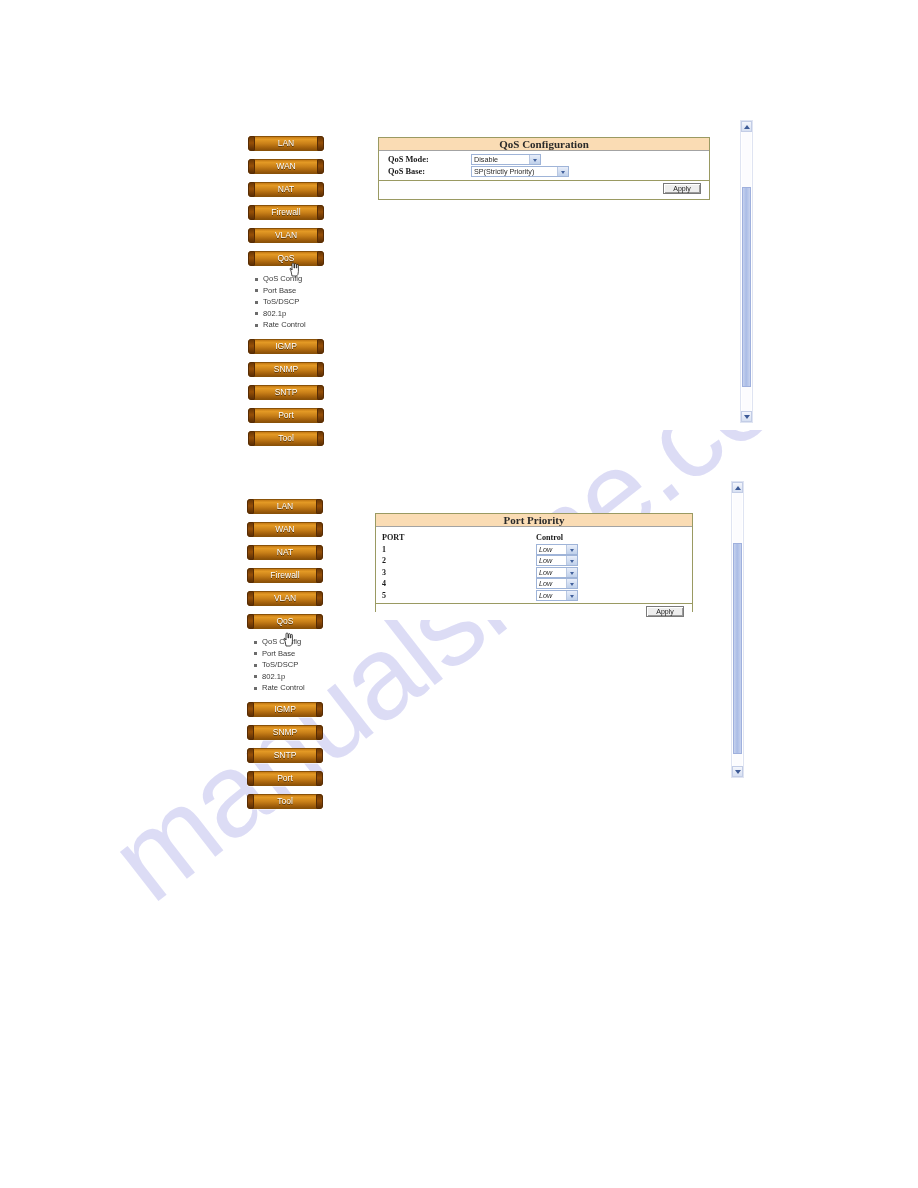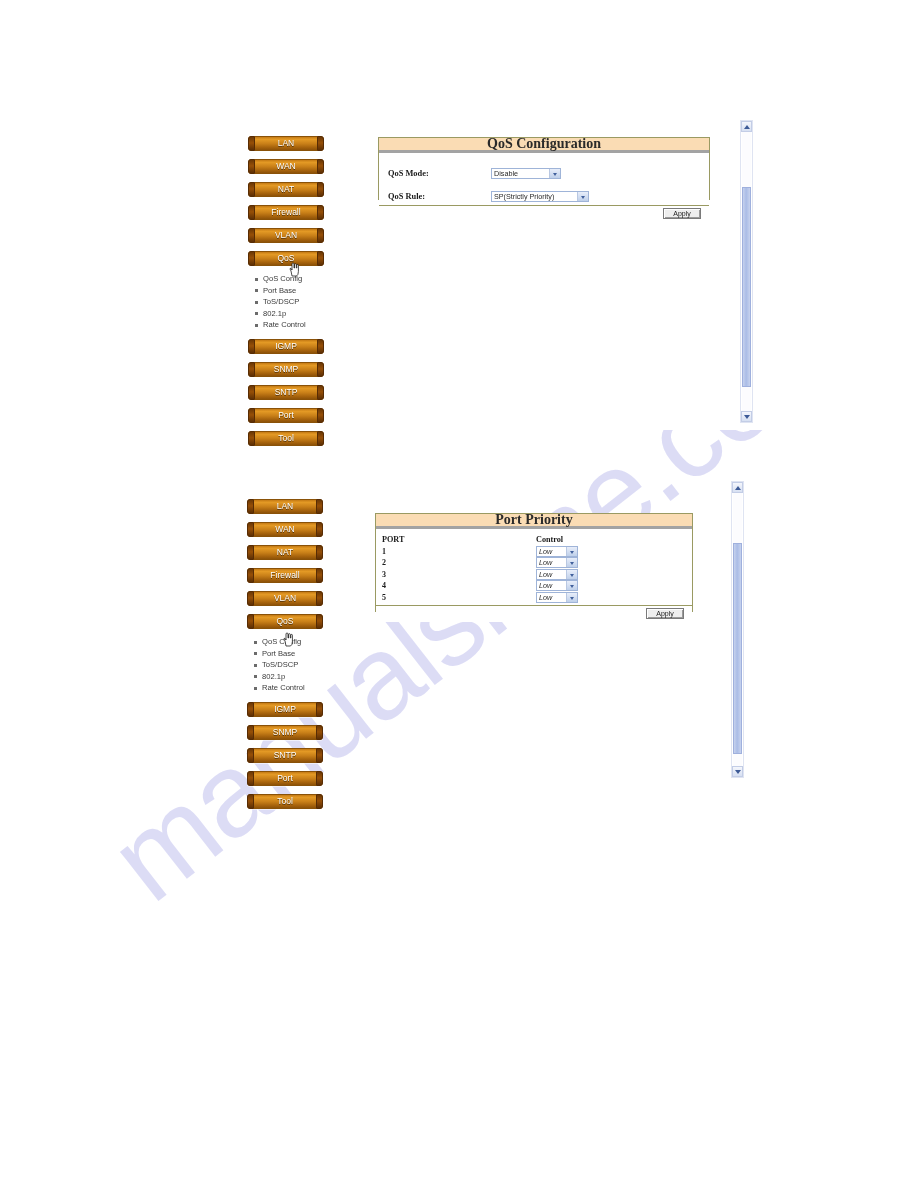--- a/index.html
+++ b/index.html
@@ -126,23 +126,23 @@
 
   
   .panel {
     position: absolute;
     border: 1px solid #9a9a62;
     background: #ffffff;
     box-sizing: border-box;
   }
   .panel-title {
     background: #fadcb4;
-    border-bottom: 3px solid #a3a3a3;
+    border-bottom: 1px solid #a3a3a3;
     text-align: center;
-    font-size: 14px;
+    font-size: 11px;
     font-weight: bold;
     color: #2a2a2a;
     line-height: 12px;
     height: 12px;
     font-family: "Liberation Serif", serif;
   }
   .panel-body {
     padding: 3px 0 2px 0;
     background: #ffffff;
   }
@@ -150,22 +150,21 @@
     border-top: 1px solid #9a9a62;
     height: 16px;
     position: relative;
     background: #ffffff;
   }
 
   .form-row {
     display: flex;
     align-items: center;
     height: 11px;
-    margin: 12px 0 1px 0;
-    gap: 20px;
+    margin: 0 0 1px 0;
   }
   .form-label {
     width: 92px;
     padding-left: 9px;
     font-size: 8.4px;
     font-weight: bold;
     color: #1a1a1a;
     font-family: "Liberation Serif", serif;
     box-sizing: border-box;
   }
@@ -386,21 +385,21 @@
     <div class="panel-title">QoS Configuration</div>
     <div class="panel-body">
       <div class="form-row">
         <div class="form-label">QoS Mode:</div>
         <div class="sel sel-mode">
           <span>Disable</span>
           <span class="arrow"></span>
         </div>
       </div>
       <div class="form-row">
-        <div class="form-label">QoS Rule:</div>
+        <div class="form-label">QoS Base:</div>
         <div class="sel sel-rule">
           <span>SP(Strictly Priority)</span>
           <span class="arrow"></span>
         </div>
       </div>
     </div>
     <div class="panel-footer">
       <div class="apply-btn">Apply</div>
     </div>
   </div>

